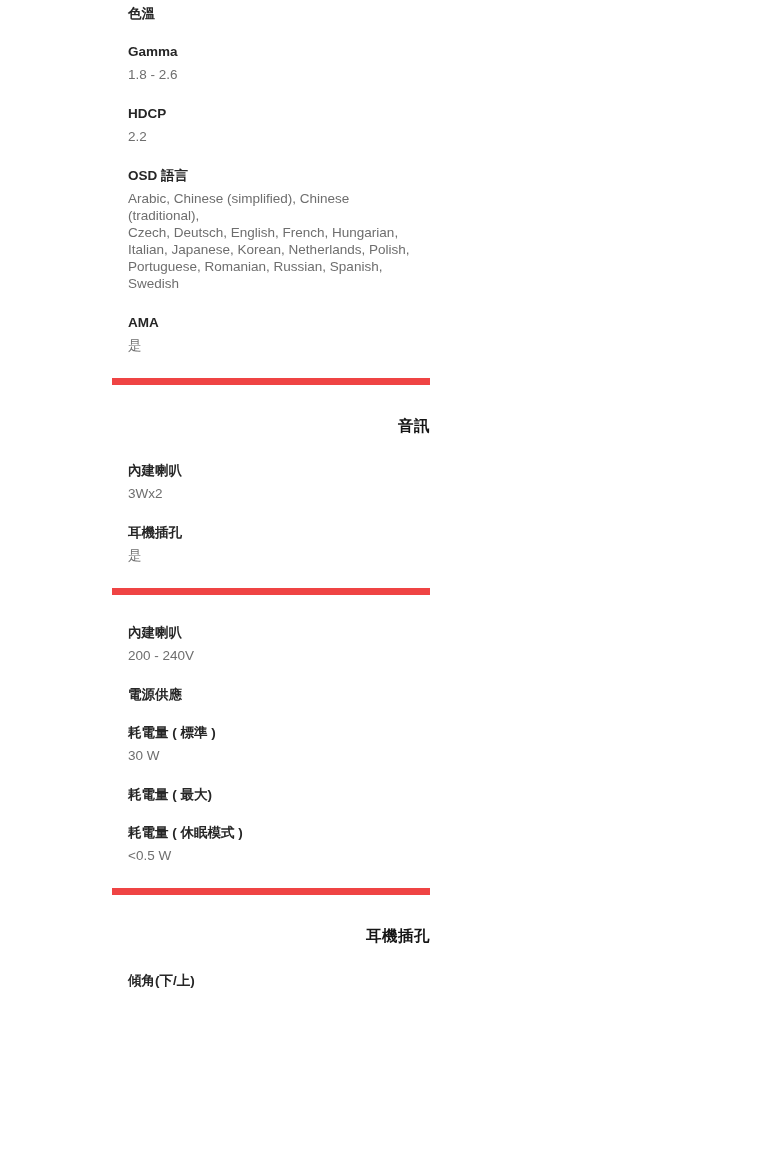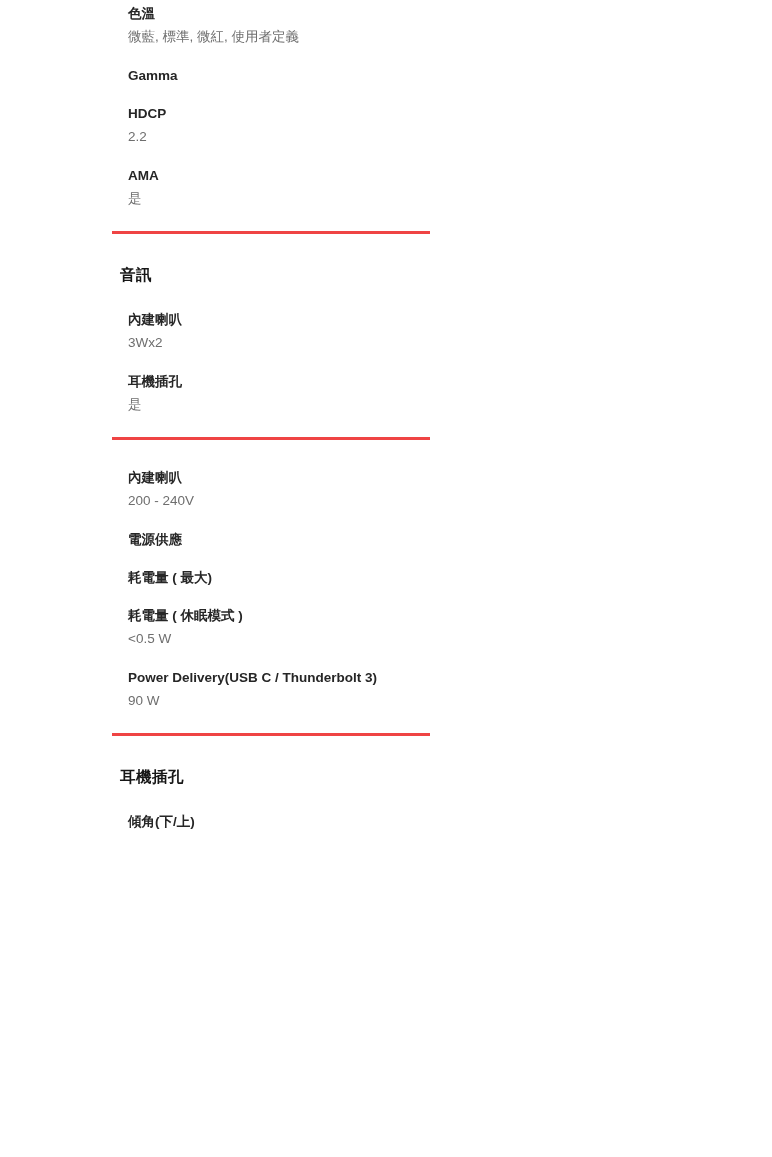--- a/index.html
+++ b/index.html
@@ -14,29 +14,29 @@
     font-family: "Liberation Sans", "DejaVu Sans", sans-serif;
     -webkit-font-smoothing: antialiased;
   }
   #sections {
     box-sizing: border-box;
     margin-left: 112px;
     width: 318px;
     padding-top: 7px;
   }
   .section {
-    border-bottom: 3px solid #ef4444;
+    border-bottom: 7px solid #ef4444;
     padding-bottom: 24px;
     padding-top: 31px;
   }
   .section:first-child { padding-top: 0; }
   .section:last-child { border-bottom: none; }
   .section-header-row {
     display: flex;
-    justify-content: flex-start;
+    justify-content: flex-end;
     align-items: center;
     padding-left: 8px;
     margin-bottom: 27px;
   }
   .section-header {
     margin: 0;
     font-size: 15.5px;
     font-weight: 700;
     color: #161616;
     letter-spacing: 0.5px;
@@ -73,32 +73,39 @@
 </head>
 <body>
 
 <main>
   <div id="sections">
   <section class="section">
 
     <div class="items">
   <div class="spec-item">
     <div class="spec-label">色溫</div>
-    <div class="spec-value">微藍, 標準, 微紅, 使用者定義</div>
   </div>
 
   <div class="spec-item">
     <div class="spec-label">Gamma</div>
+    <div class="spec-value">1.8 - 2.6</div>
   </div>
 
   <div class="spec-item">
     <div class="spec-label">HDCP</div>
     <div class="spec-value">2.2</div>
   </div>
 
+  <div class="spec-item">
+    <div class="spec-label">OSD 語言</div>
+    <div class="spec-value">Arabic, Chinese (simplified), Chinese (traditional),
+Czech, Deutsch, English, French, Hungarian,
+Italian, Japanese, Korean, Netherlands, Polish,
+Portuguese, Romanian, Russian, Spanish, Swedish</div>
+  </div>
 
   <div class="spec-item">
     <div class="spec-label">AMA</div>
     <div class="spec-value">是</div>
   </div>
 </div>
   </section>
 
   <section class="section">
     <div class="section-header-row">
@@ -122,34 +129,34 @@
     <div class="items">
   <div class="spec-item">
     <div class="spec-label">內建喇叭</div>
     <div class="spec-value">200 - 240V</div>
   </div>
 
   <div class="spec-item">
     <div class="spec-label">電源供應</div>
   </div>
 
+  <div class="spec-item">
+    <div class="spec-label">耗電量 ( 標準 )</div>
+    <div class="spec-value">30 W</div>
+  </div>
 
   <div class="spec-item">
     <div class="spec-label">耗電量 ( 最大)</div>
   </div>
 
   <div class="spec-item">
     <div class="spec-label">耗電量 ( 休眠模式 )</div>
     <div class="spec-value">&lt;0.5 W</div>
   </div>
 
-  <div class="spec-item">
-    <div class="spec-label">Power Delivery(USB C / Thunderbolt 3)</div>
-    <div class="spec-value">90 W</div>
-  </div>
 </div>
   </section>
 
   <section class="section">
     <div class="section-header-row">
       <h2 class="section-header">耳機插孔</h2>
 
     </div>
     <div class="items">
   <div class="spec-item">

